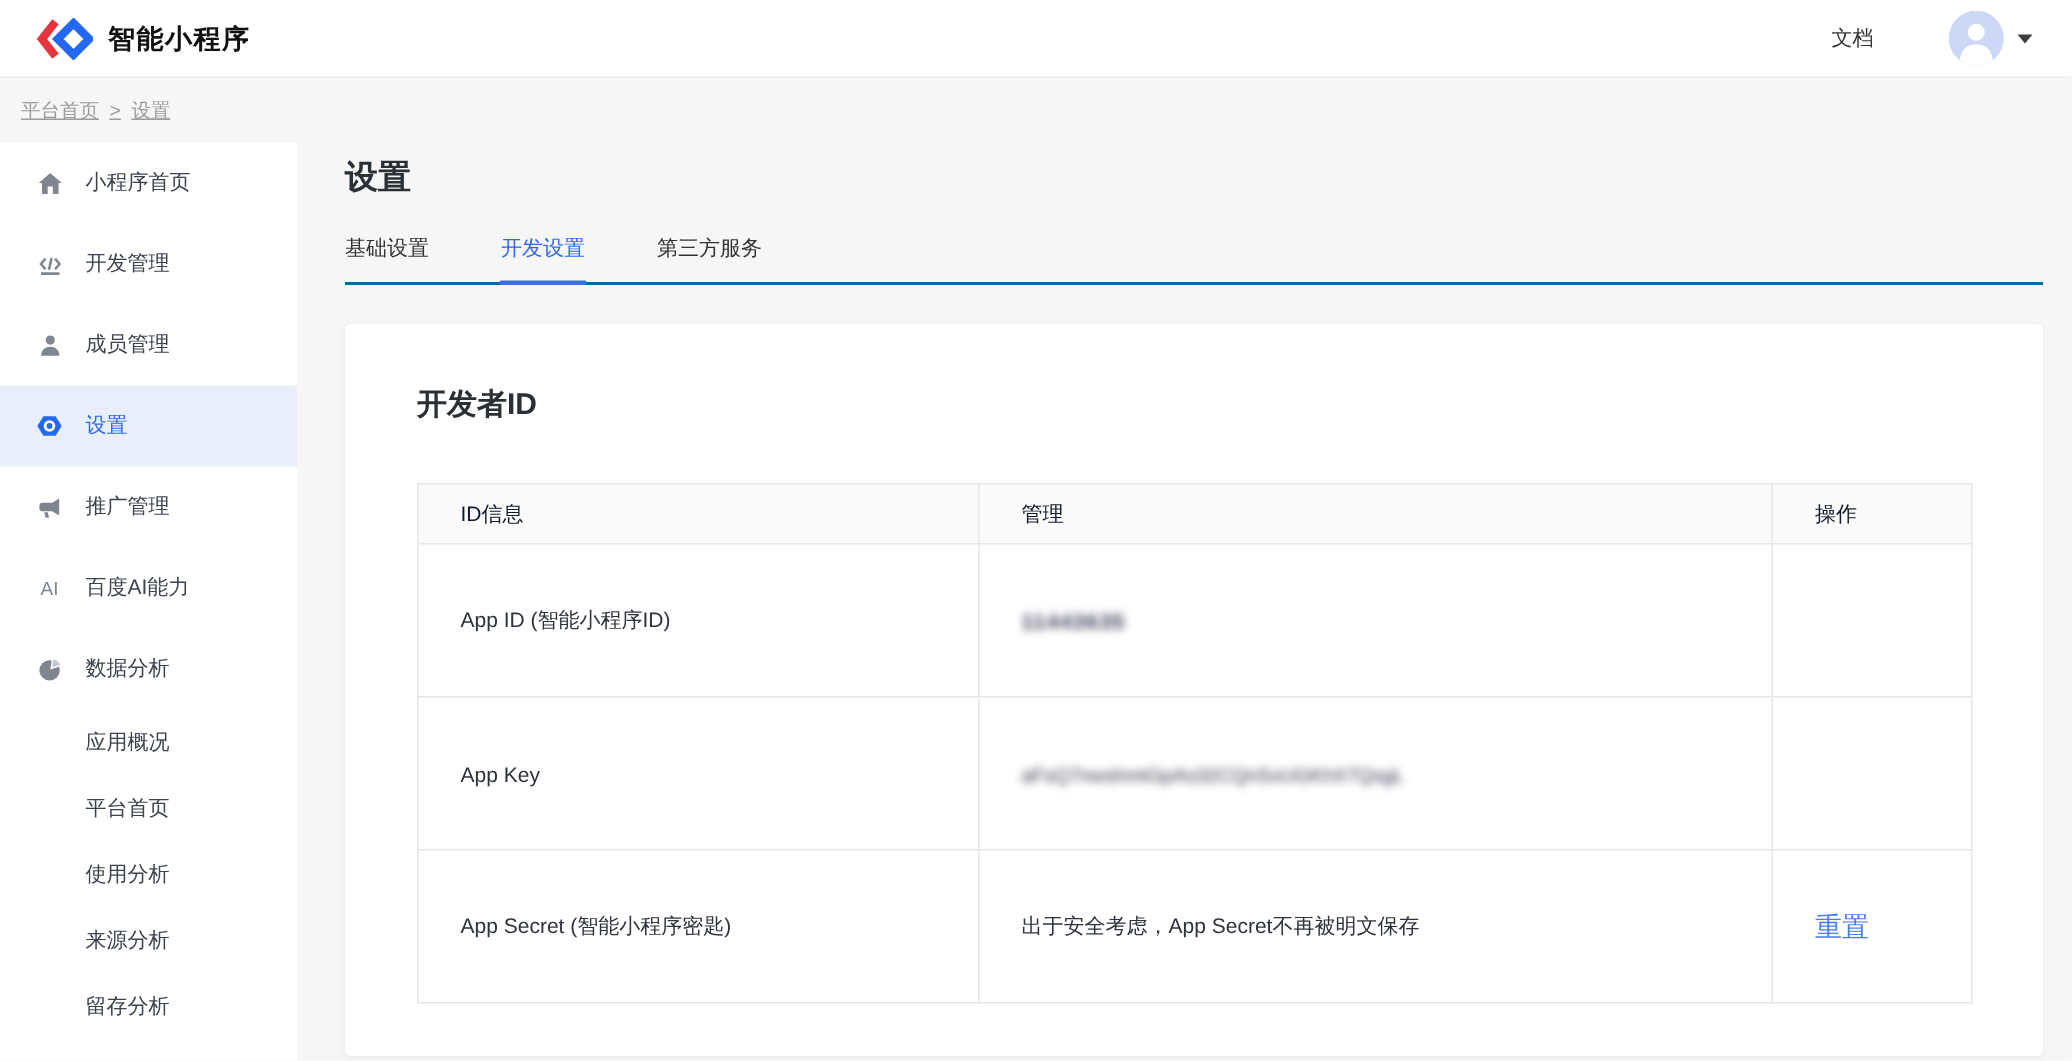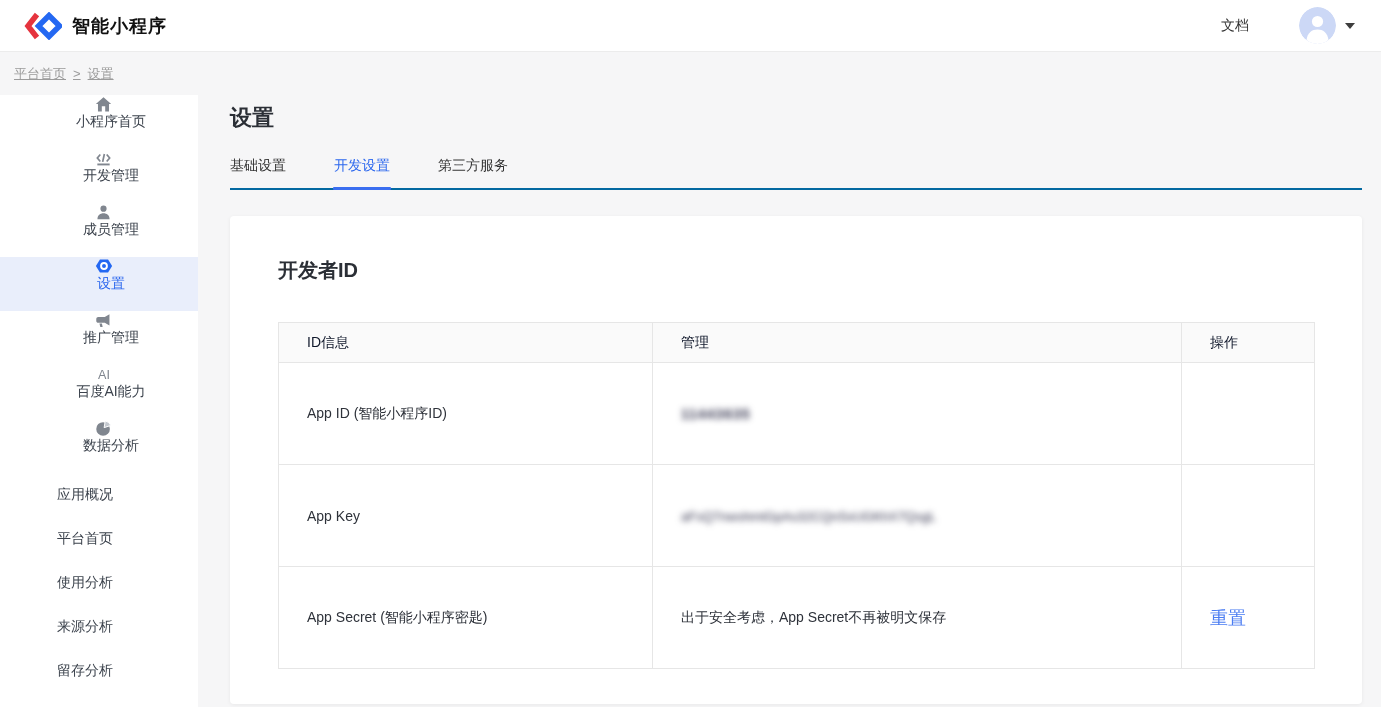--- a/index.html
+++ b/index.html
@@ -25,21 +25,21 @@
   
   .breadcrumb { position:absolute; top:52px; left:0; height:43px; width:1162px;
     display:flex; align-items:center; padding-left:14px; font-size:13px; color:#9b9b9b;text-decoration:underline; }
   .breadcrumb .sep { margin:0 7px; color:#9b9b9b; }
   .crumb-link { cursor:pointer; }
 
   
   .sidebar { position:absolute; top:95px; left:0; bottom:0; width:198px;
     background:#fff; }
   .side-item { height:54px; display:flex; align-items:center; padding-left:24px;
-    cursor:pointer; font-size:14px; color:#3c434d;flex-direction:column; }
+    cursor:pointer; font-size:14px; color:#3c434d; }
   .side-item .ic { width:18px; height:18px; margin-right:15px; flex:0 0 18px;
     display:flex; align-items:center; justify-content:center; }
   .side-item.selected { background:#e9eefb; color:#2d68ee; }
   .side-sub { height:44px; display:flex; align-items:center; padding-left:57px;
     cursor:pointer; font-size:14px; color:#3c434d; }
 
   
   .main { position:absolute; top:95px; left:230px; width:1132px; padding-top:8px; }
   .page-title { font-size:22px; font-weight:600; color:#2b2f36; line-height:30px; }
   .tabs { display:flex; margin-top:24px; border-bottom:2px solid #0369a1; height:33px; }

